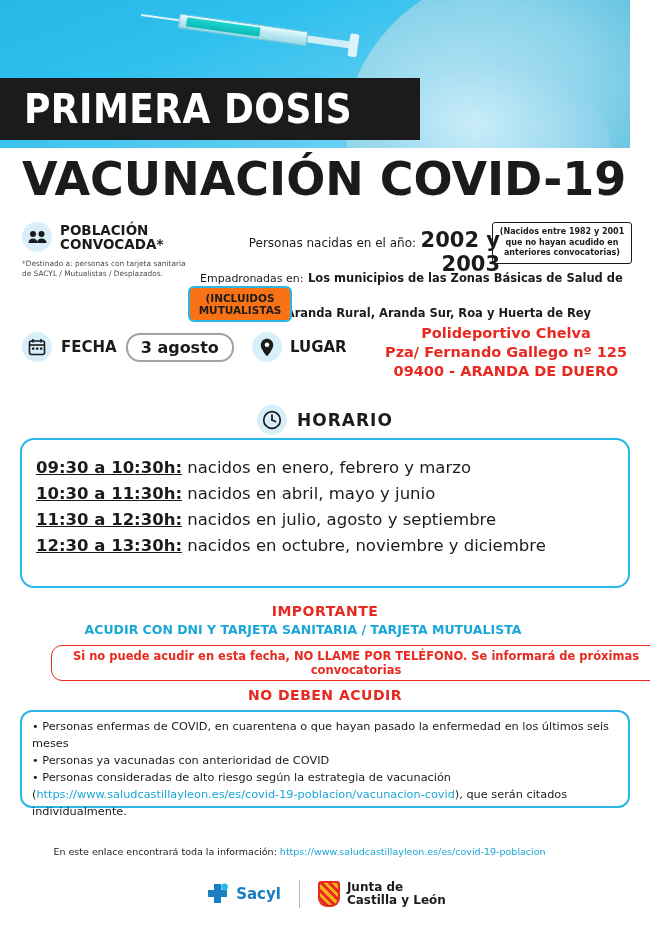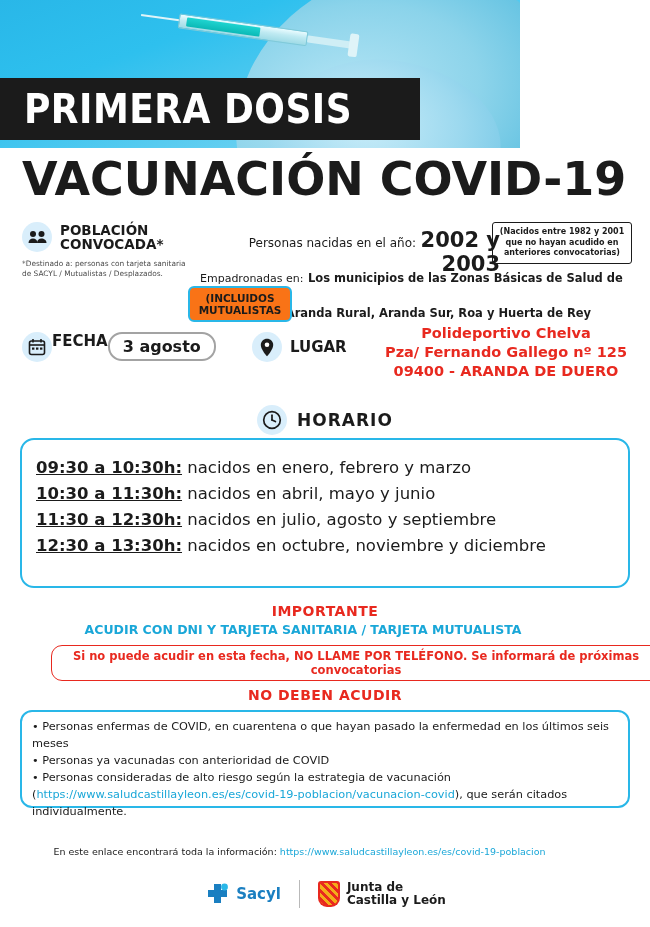--- a/index.html
+++ b/index.html
@@ -11,21 +11,21 @@
     width: 650px;
     height: 927px;
     position: relative;
     font-family: "Liberation Sans", sans-serif;
     overflow: hidden;
   }
 
   
   .hero {
     position: relative;
-    width: 520px;
+    width: 630px;
     height: 148px;
     background: linear-gradient(160deg,#29b7e8 0%, #2ec0ee 30%, #57cbf0 60%, #8fdcf4 100%);
     overflow: hidden;
   }
   .hand {
     position: absolute;
     right: -40px; top: -30px;
     width: 330px; height: 260px;
     background: radial-gradient(ellipse at 35% 45%, #b9e6f5 0%, #8fd4ea 45%, #5fc0e0 75%, #3fb0d8 100%);
     border-radius: 55% 45% 50% 50% / 60% 50% 50% 40%;
@@ -212,21 +212,22 @@
     line-height: 12px;
     color: #1b1b1b;
     font-family: "DejaVu Sans", sans-serif;
   }
 
   
   .fecha-row {
     position: absolute;
     left: 22px; top: 332px;
     display: flex;
-    align-items: flex-start;
+    align-items: center;
+    gap: 9px;
   }
   .fecha-label {
     font-size: 15px; font-weight: bold; color: #1b1b1b;
     font-family: "DejaVu Sans", sans-serif;
   }
   .fecha-pill {
     border: 2px solid #a3a3a3;
     border-radius: 14px;
     padding: 3px 13px;
     font-size: 16px;

